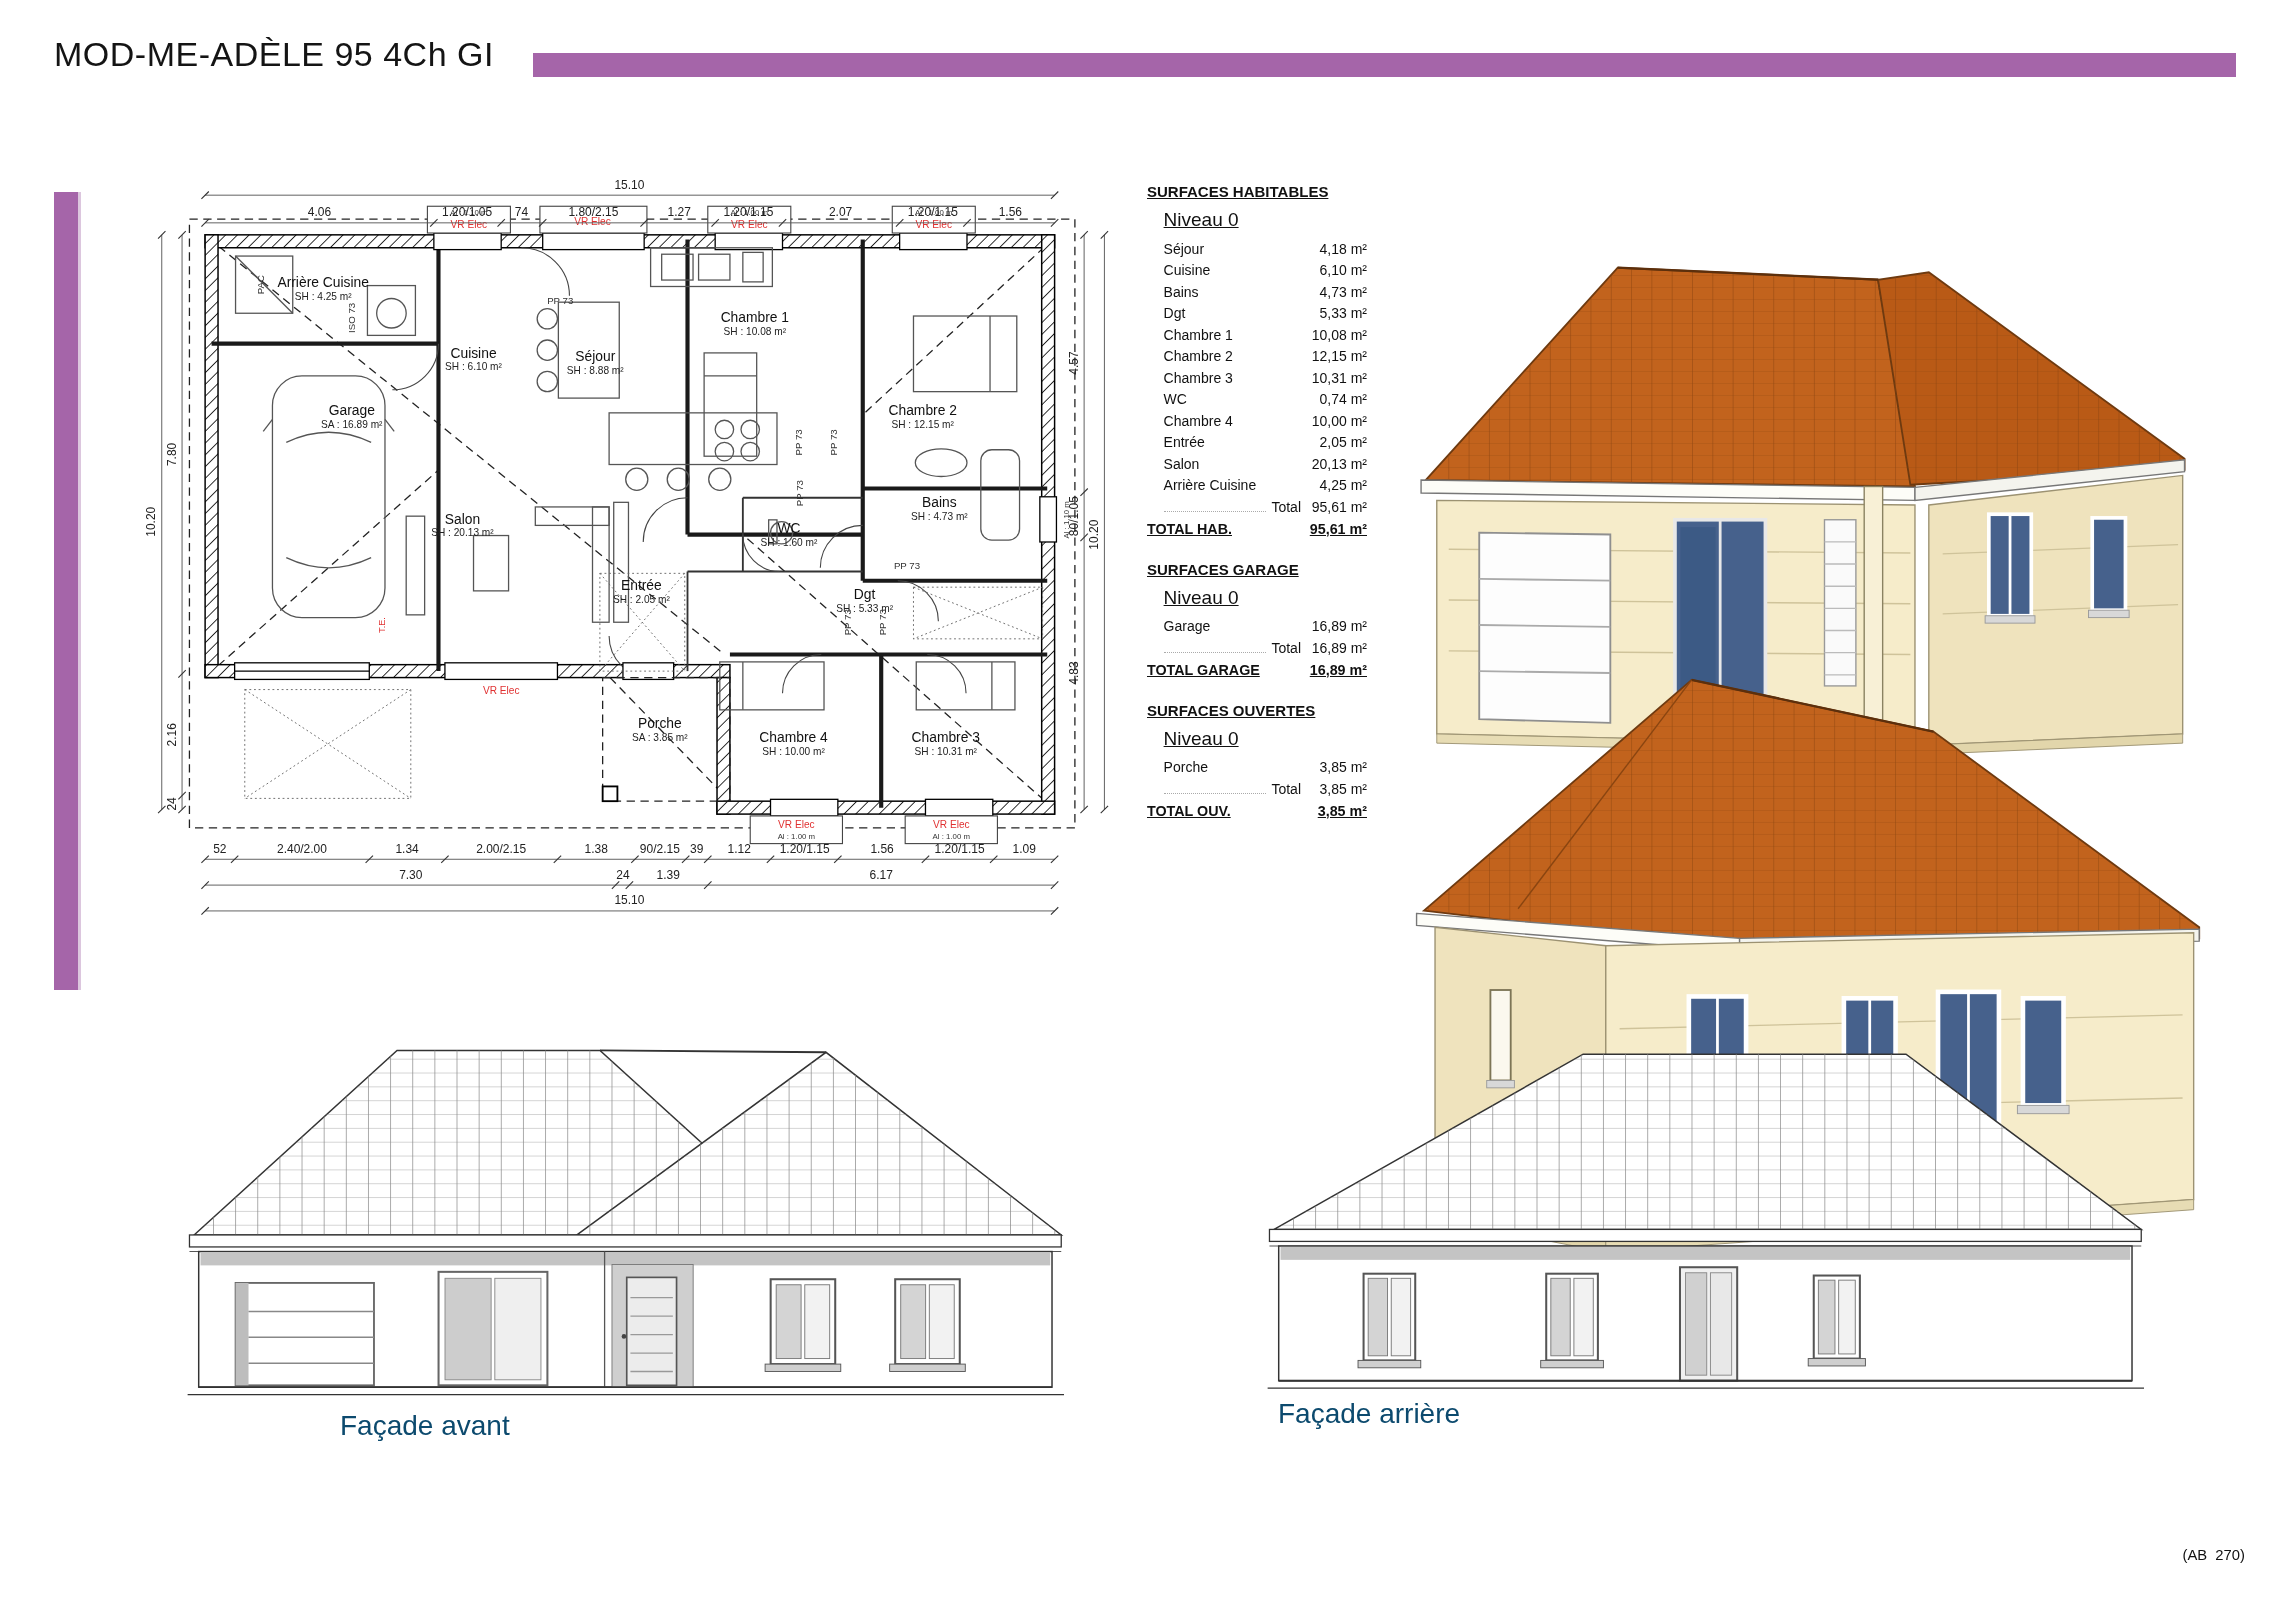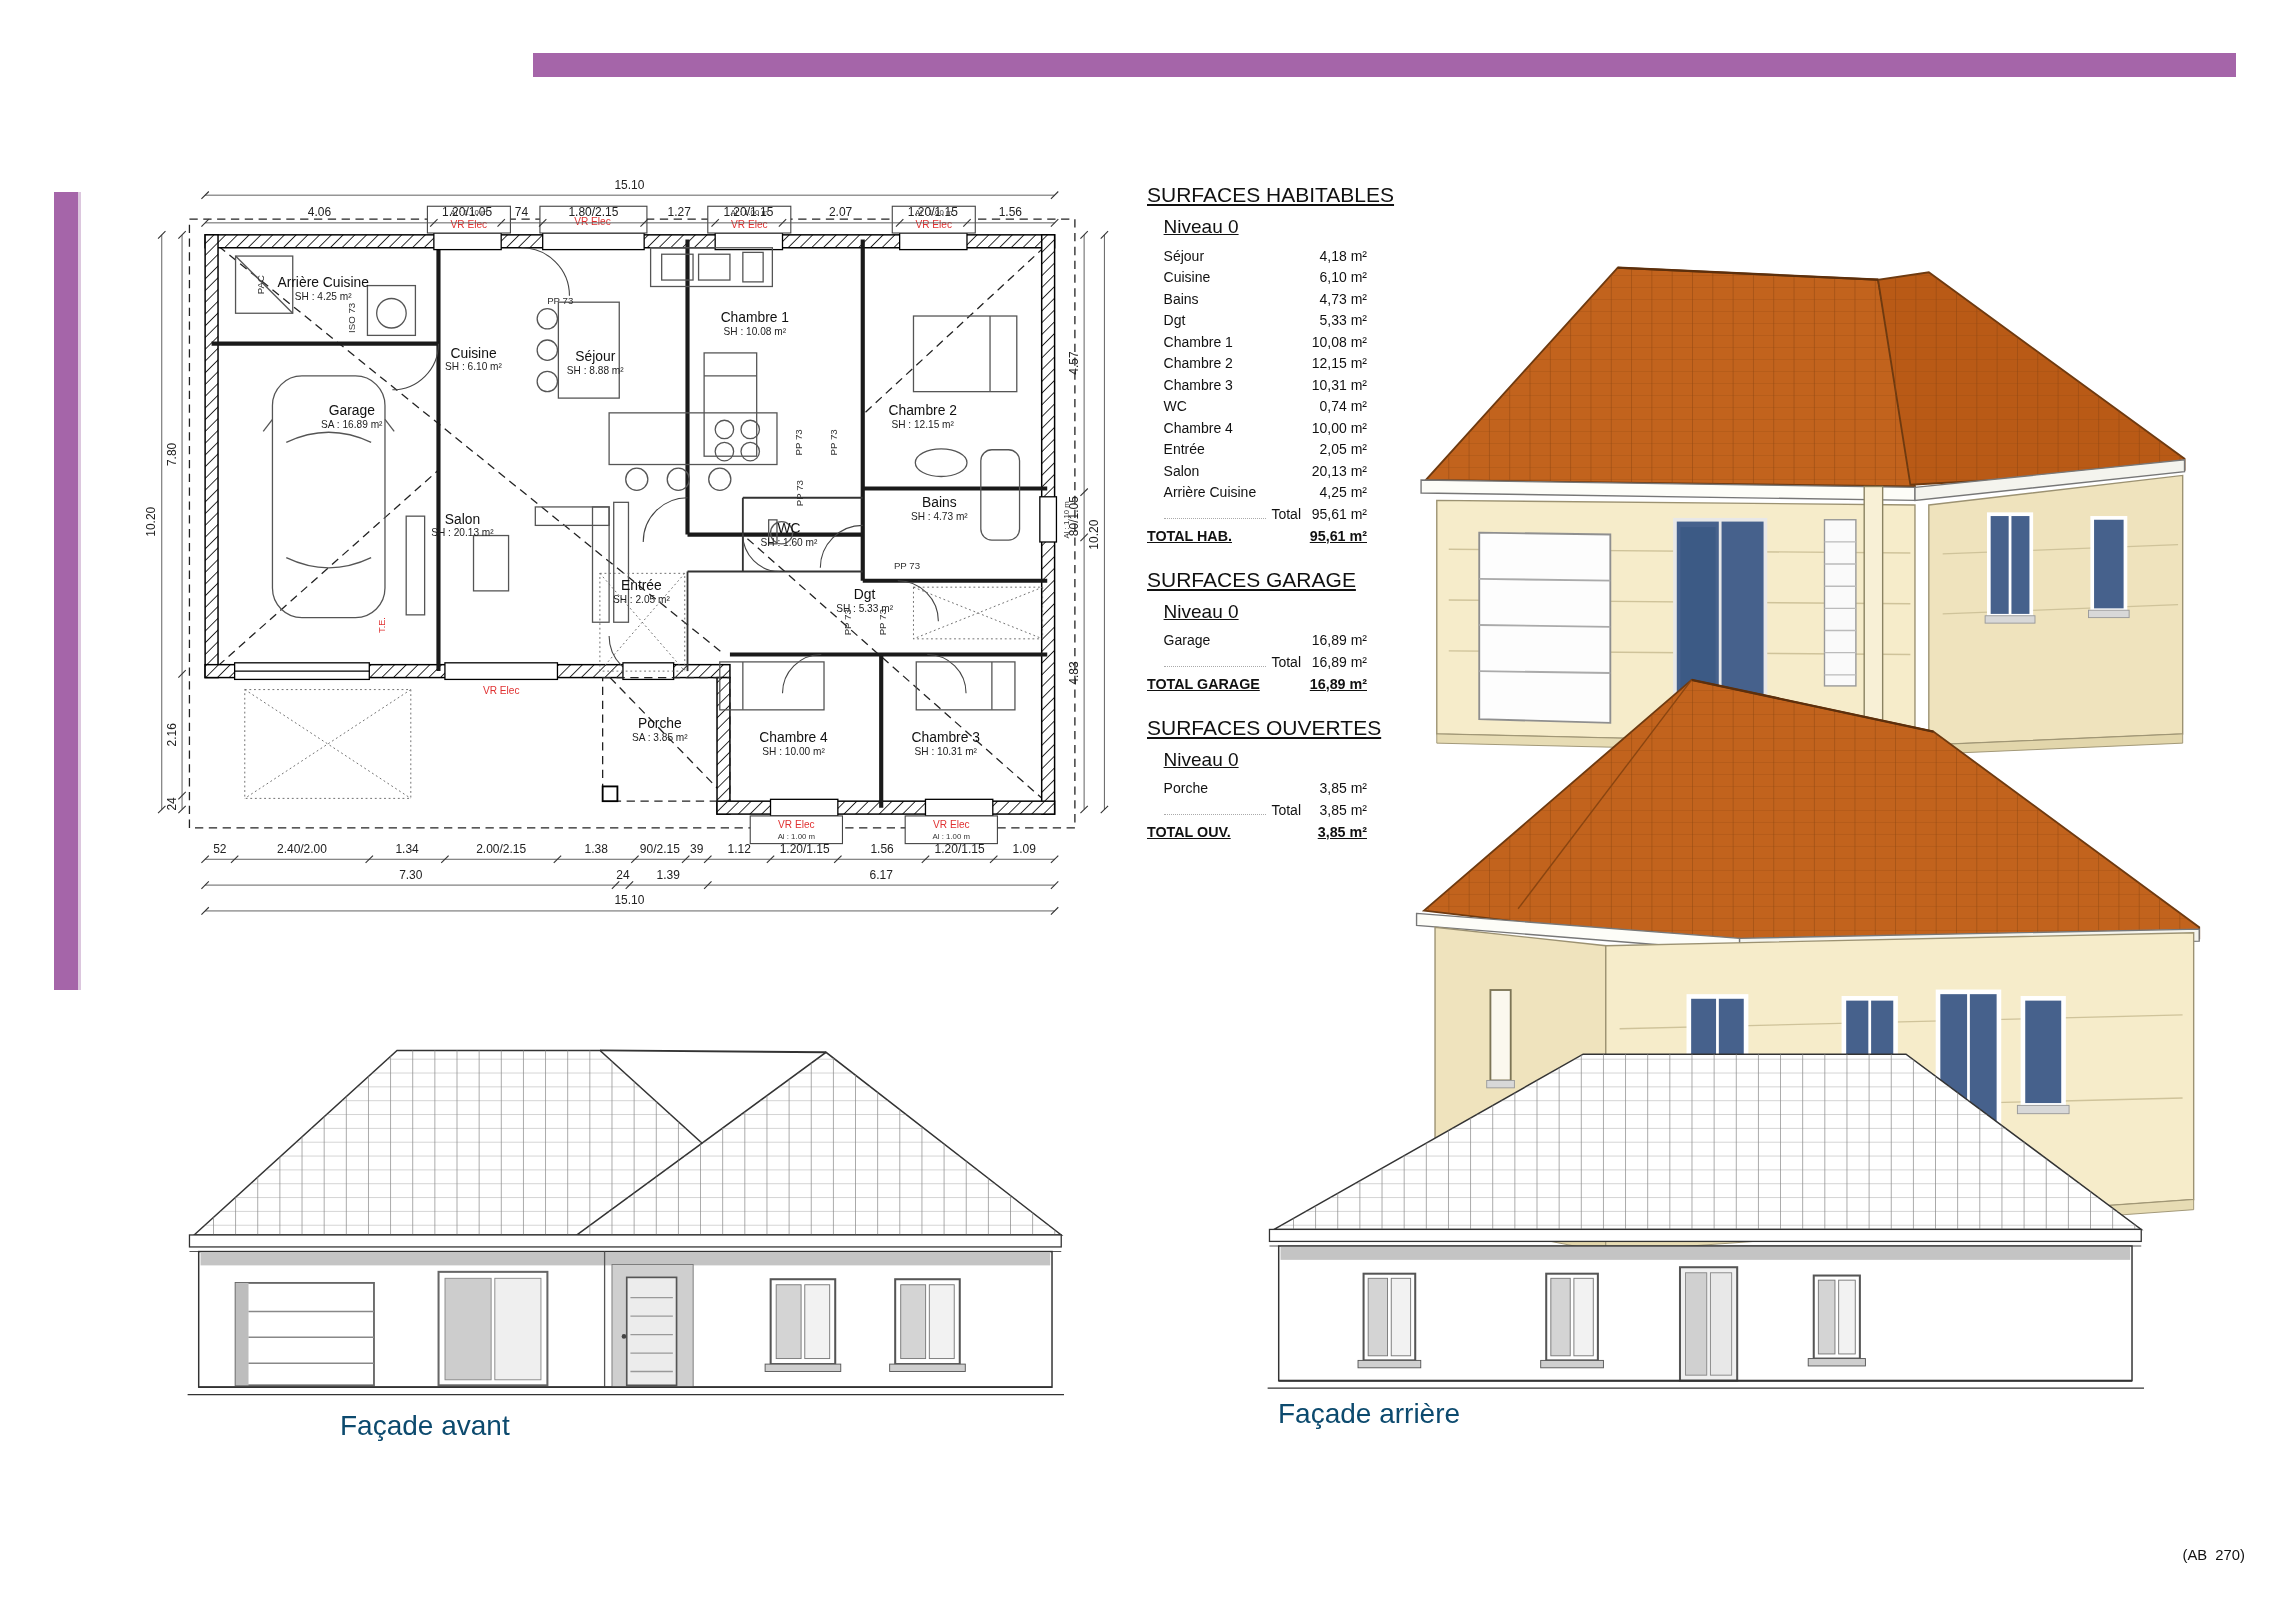--- a/index.html
+++ b/index.html
@@ -4,21 +4,21 @@
 <style>
   html,body{margin:0;padding:0;background:#ffffff;}
   .page{position:relative;width:2291px;height:1620px;background:#fff;
         font-family:"Liberation Sans",sans-serif;color:#111;overflow:hidden;}
   
   .title{position:absolute;left:54px;top:35px;font-size:34px;letter-spacing:0.5px;color:#141414;}
   .title-bar{position:absolute;left:533px;top:53px;width:1703px;height:24px;background:#a565a9;}
   .side-bar{position:absolute;left:54px;top:192px;width:24px;height:798px;background:#a565a9;border-right:3.7px solid #dcc6de;}
   
   .tables{position:absolute;left:1147px;top:183px;width:220px;}
-  .stable h3{margin:0 0 9.2px 0;font-size:21px;font-weight:normal;text-decoration:underline;white-space:nowrap;}
+  .stable h3{margin:0 0 9.2px 0;font-size:15px;font-weight:bold;text-decoration:underline;white-space:nowrap;}
   .stable h4{margin:0 0 7.4px 16.6px;font-size:19px;font-weight:normal;text-decoration:underline;}
   .rrow{display:flex;justify-content:space-between;margin-left:16.6px;font-size:14px;line-height:21.5px;}
   .trow{display:flex;align-items:baseline;font-size:14px;font-weight:normal;line-height:21px;}
   .trow .leader{flex:1;border-bottom:0.9px dotted #aaa;margin:0 5.5px 3.7px 16.6px;}
   .trow .tval{min-width:66px;text-align:right;}
   .grow{display:flex;justify-content:space-between;font-size:14.3px;font-weight:bold;line-height:23px;align-items:center;}
   .grow span{text-decoration:underline;}
   .stable{margin-bottom:20px;}
   
   .fac-label{position:absolute;font-size:28px;color:#0c4a6e;}
@@ -42,20 +42,21 @@
   .furn{stroke:#555;stroke-width:1.4;fill:none;}
   .arc{stroke:#444;stroke-width:1.2;fill:none;}
   .winbox{fill:#fff;stroke:#444;stroke-width:1.2;}
   .gap{fill:#fff;stroke:#000;stroke-width:1.4;}
 </style>
 </head>
 <body>
 
 <div class="page">
 
+  <div class="title">MOD-ME-ADÈLE 95 4Ch GI</div>
   <div class="title-bar"></div>
   <div class="side-bar"></div>
 
   <svg style="left:134px;top:138px" width="1024" height="784" viewBox="0 0 1110 850">
     <defs>
       <pattern id="hatch" width="9" height="9" patternUnits="userSpaceOnUse" patternTransform="rotate(45)">
         <rect width="9" height="9" fill="#fff"></rect>
         <line x1="0" y1="0" x2="0" y2="9" stroke="#222" stroke-width="2"></line>
       </pattern>
     </defs>

